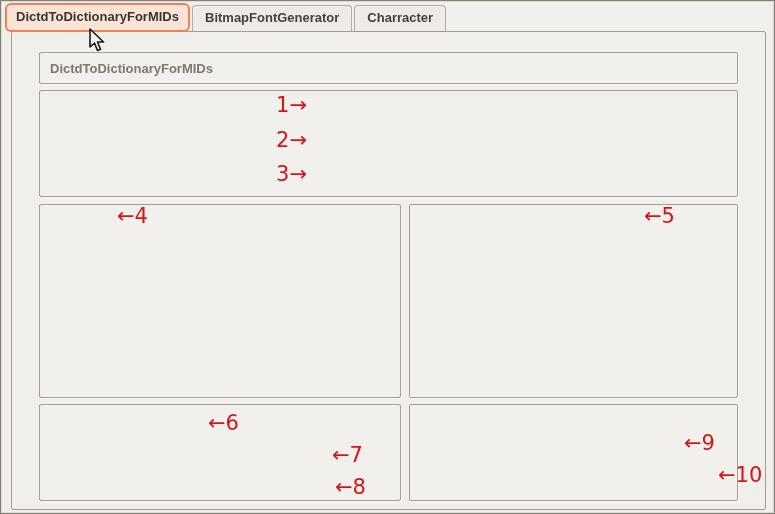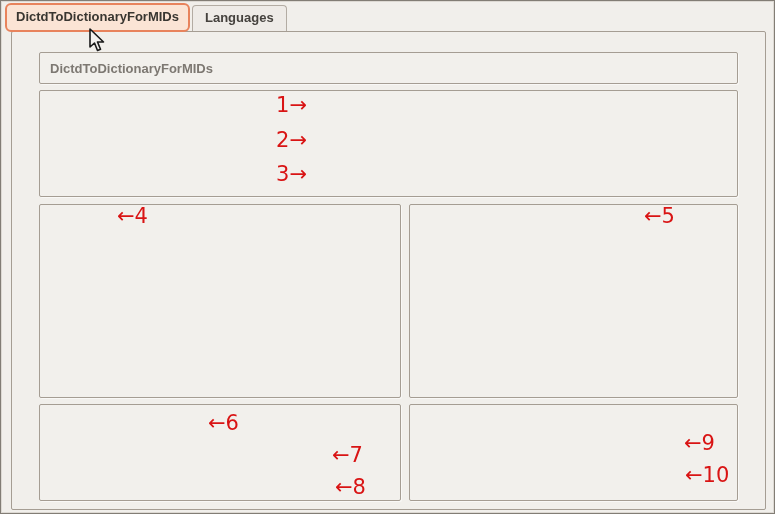--- a/index.html
+++ b/index.html
@@ -80,21 +80,22 @@
   .rlbl{font-weight:bold;font-size:13px;color:#4a4642;white-space:nowrap;}
   .cursor{position:absolute;left:87px;top:27px;z-index:9;}
 </style>
 </head>
 <body>
 
 <div class="window">
 
   <div class="tabbar">
     <div class="tab selected">DictdToDictionaryForMIDs</div>
-    <div class="tab">Languages</div>
+    <div class="tab">BitmapFontGenerator</div>
+    <div class="tab">Charracter</div>
   </div>
 
   <div class="contentpane"></div>
 
   <div class="panel" id="title-panel">
     <span class="lbl muted" style="left:10px;top:8px;">DictdToDictionaryForMIDs</span>
   </div>
 
   <div class="panel" id="fields-panel"></div>
   <span class="lbl" style="left:48px;top:98px;">Database Name:</span>
@@ -192,19 +193,19 @@
   <div class="row" style="left:48px;top:478px;">
     <span class="checkbox"></span>
     <span class="rlbl">Remove Square Bracket Contents</span>
   </div>
   <span class="ann" style="left:334px;top:475px;">←8</span>
 
   <div class="panel" id="buttons-panel"></div>
   <button class="gbtn" style="left:468px;top:430px;width:206px;height:25px;">Clear Fields</button>
   <span class="ann" style="left:683px;top:431px;">←9</span>
   <button class="gbtn" style="left:468px;top:462px;width:206px;height:25px;">Proceed</button>
-  <span class="ann" style="left:684px;top:463px;">←10</span>
+  <span class="ann" style="left:717px;top:463px;">←10</span>
 
   <svg class="cursor" width="20" height="26" viewBox="0 0 20 26">
     <polygon points="2,1 2,19 6.5,15 9.5,22.5 12.5,21.2 9.5,14 15.5,14" fill="#f4f2ef" stroke="#1a1a1a" stroke-width="1.6" stroke-linejoin="round"></polygon>
   </svg>
 
 </div>
 
 </body></html>

